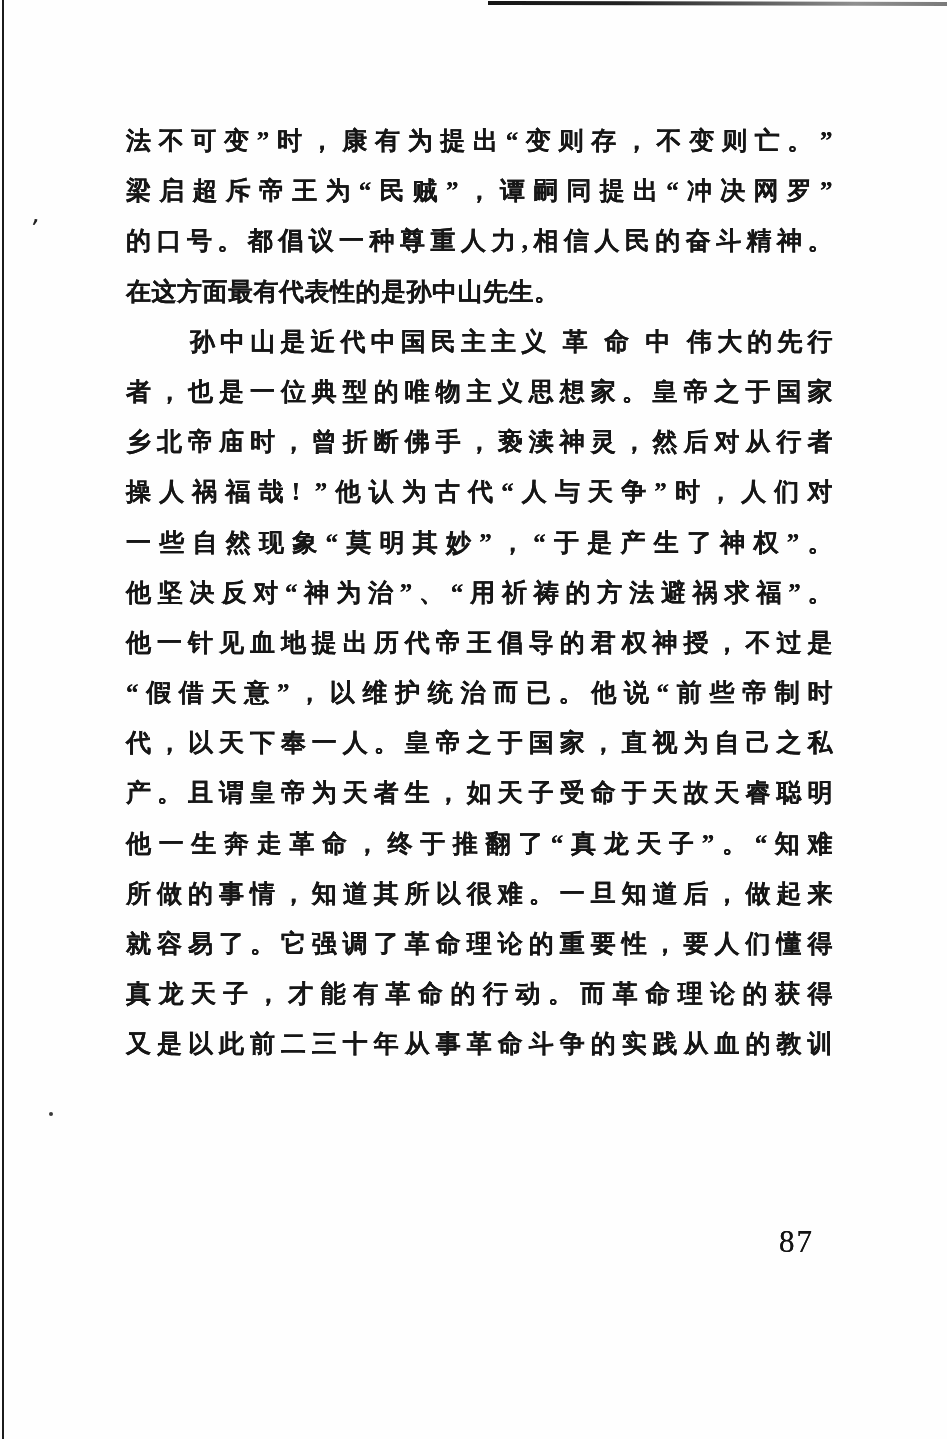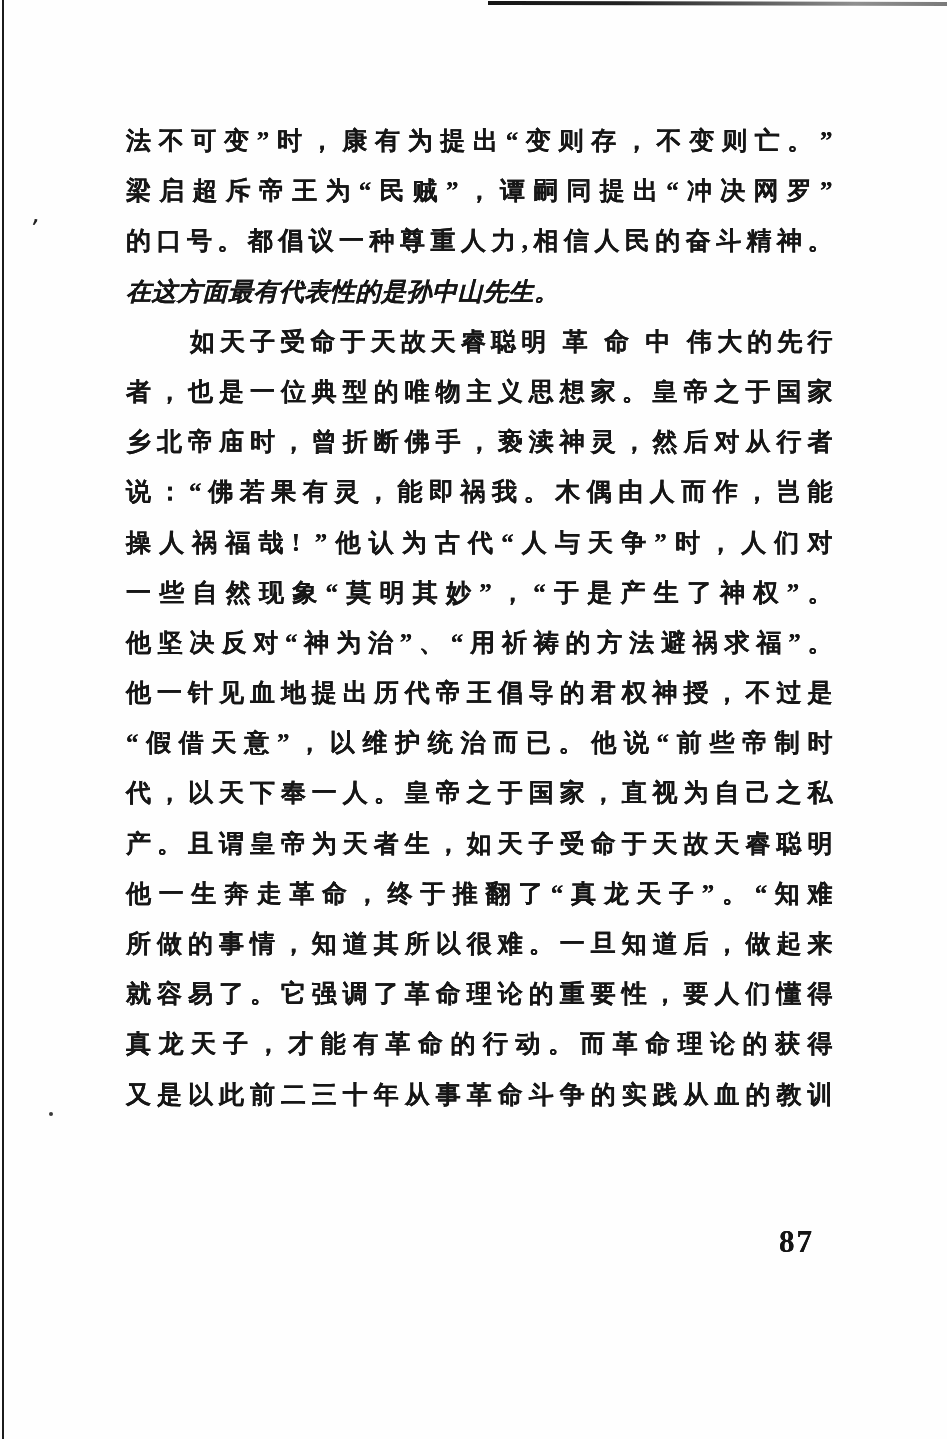--- a/index.html
+++ b/index.html
@@ -57,56 +57,54 @@
     font-weight: 700;
     letter-spacing: 0.5px;
     text-align: justify;
     text-align-last: justify;
     -moz-text-align-last: justify;
     white-space: nowrap;
     text-shadow: 0 0 0.6px #161616;
   }
   .text-line.para-end {
     text-align-last: left;
-    font-style: italic;
     -moz-text-align-last: left;
   }
   .text-line.para-indent {
     padding-left: 64px;
   }
   .page-number {
     position: absolute;
     left: 779px;
     top: 1224px;
     font-size: 31px;
-    font-weight: 700;
+    font-weight: 400;
     color: #141414;
     letter-spacing: 2px;
     text-shadow: 0 0 0.5px #141414;
   }
 </style>
 </head>
 <body>
 
 <div class="page">
 
   <div class="edge-left"></div>
   <div class="edge-top-right"></div>
   <span class="margin-tick">’</span>
   <div class="margin-dot"></div>
 
   <div class="text-block">
     <div class="text-line">法不可变”时，康有为提出“变则存，不变则亡。”</div>
     <div class="text-line">梁启超斥帝王为“民贼”，谭嗣同提出“冲决网罗”</div>
     <div class="text-line">的口号。都倡议一种尊重人力,相信人民的奋斗精神。</div>
     <div class="text-line para-end">在这方面最有代表性的是孙中山先生。</div>
-    <div class="text-line para-indent">如天子受命于天故天睿聪明 革 命 中 伟大的先行</div>
+    <div class="text-line para-indent">孙中山是近代中国民主主义 革 命 中 伟大的先行</div>
     <div class="text-line">者，也是一位典型的唯物主义思想家。皇帝之于国家</div>
     <div class="text-line">乡北帝庙时，曾折断佛手，亵渎神灵，然后对从行者</div>
-    <div class="text-line">说：“佛若果有灵，能即祸我。木偶由人而作，岂能</div>
     <div class="text-line">操人祸福哉! ”他认为古代“人与天争”时，人们对</div>
     <div class="text-line">一些自然现象“莫明其妙”，“于是产生了神权”。</div>
     <div class="text-line">他坚决反对“神为治”、“用祈祷的方法避祸求福”。</div>
     <div class="text-line">他一针见血地提出历代帝王倡导的君权神授，不过是</div>
     <div class="text-line">“假借天意”，以维护统治而已。他说“前些帝制时</div>
     <div class="text-line">代，以天下奉一人。皇帝之于国家，直视为自己之私</div>
     <div class="text-line">产。且谓皇帝为天者生，如天子受命于天故天睿聪明</div>
     <div class="text-line">他一生奔走革命，终于推翻了“真龙天子”。“知难</div>
     <div class="text-line">所做的事情，知道其所以很难。一旦知道后，做起来</div>
     <div class="text-line">就容易了。它强调了革命理论的重要性，要人们懂得</div>

